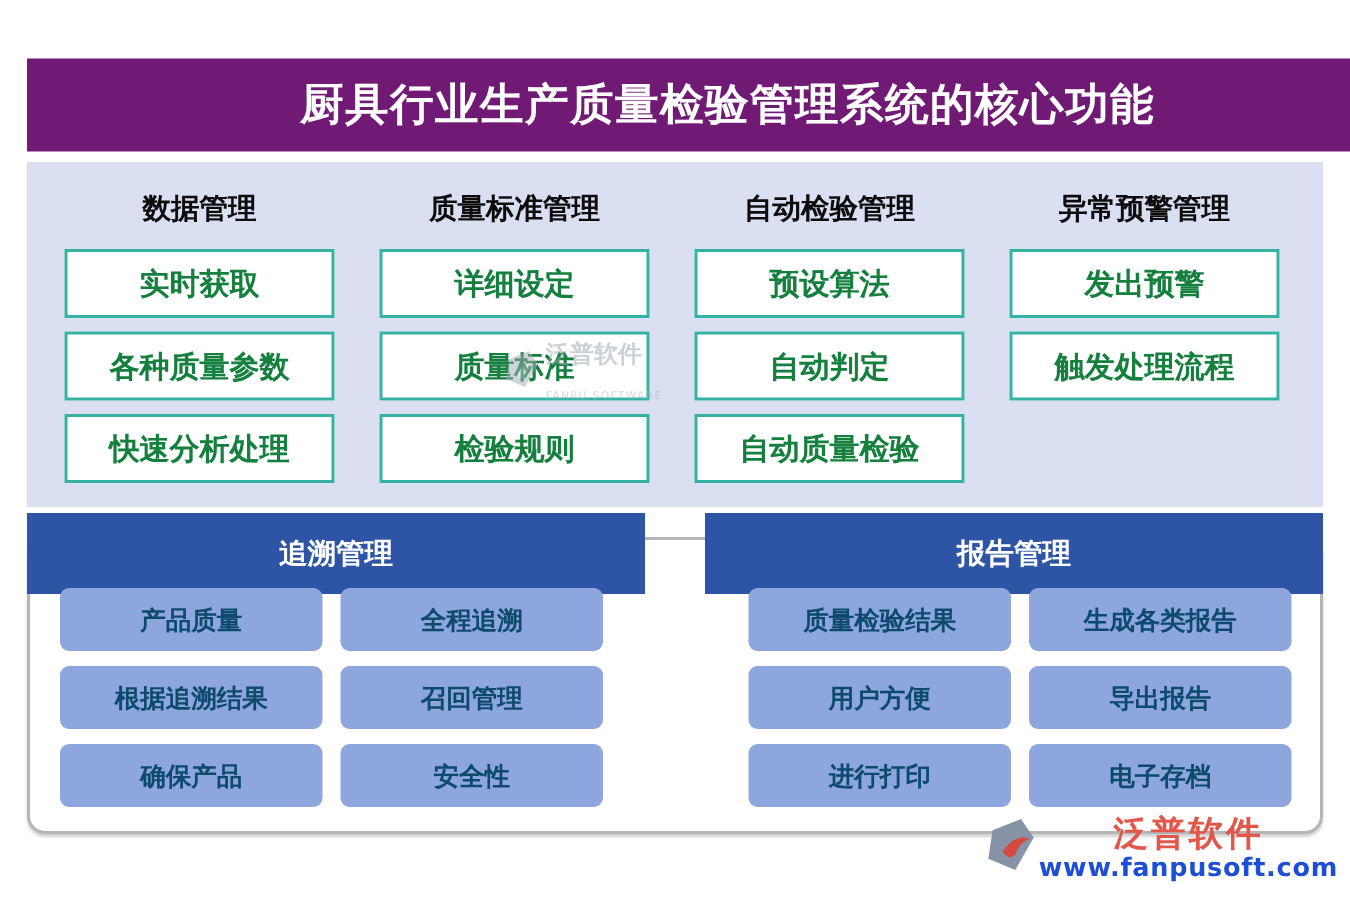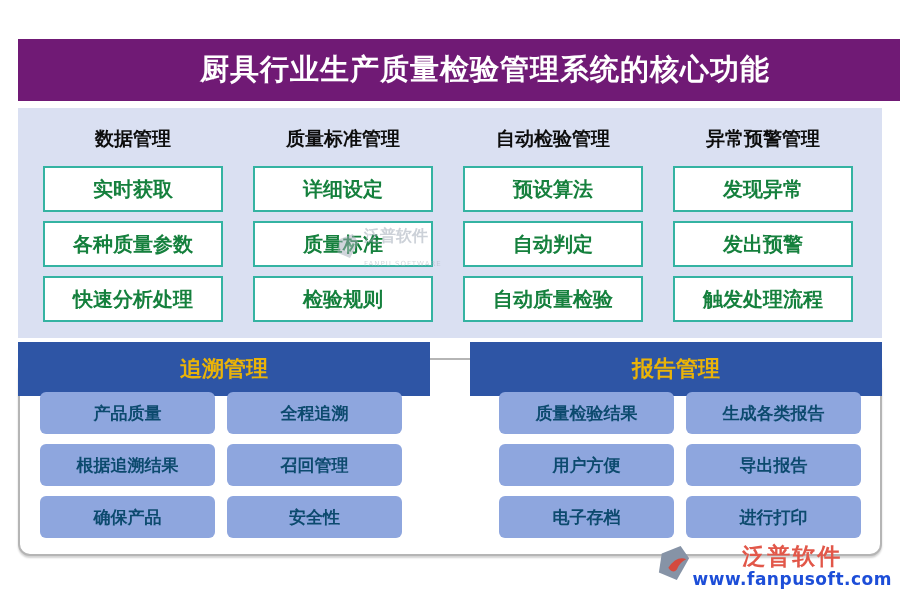--- a/index.html
+++ b/index.html
@@ -46,21 +46,21 @@
   .wm-sub{font-size:7px;color:#aab2bd;letter-spacing:1px;margin-top:17px;}
   
   .bottom-card{
     position:absolute;left:18px;top:358px;width:864px;height:198px;
     box-sizing:border-box;border:2px solid #b5b5b5;border-radius:12px;
     background:#ffffff;box-shadow:0 2px 2px rgba(0,0,0,.18);
   }
   .panel-header{
     position:absolute;top:342px;height:54px;width:412px;
     background:#2e55a5;display:flex;align-items:center;justify-content:center;
-    font-size:22px;font-weight:bold;color:#eab308;z-index:2;
+    font-size:19px;font-weight:bold;color:#ffffff;z-index:2;
   }
   .panel-header.left{left:18px;}
   .panel-header.right{left:470px;}
   .btn-grid{
     position:absolute;top:392px;z-index:2;
     display:grid;grid-template-columns:repeat(2,175px);column-gap:12px;
     grid-auto-rows:42px;row-gap:10px;
   }
   .btn-grid.left{left:40px;}
   .btn-grid.right{left:499px;}
@@ -98,21 +98,20 @@
     <div class="fbox">检验规则</div>
   </div>
   <div class="col">
     <div class="col-header">自动检验管理</div>
     <div class="fbox">预设算法</div>
     <div class="fbox">自动判定</div>
     <div class="fbox">自动质量检验</div>
   </div>
   <div class="col">
     <div class="col-header">异常预警管理</div>
-    <div class="fbox">发现异常</div>
     <div class="fbox">发出预警</div>
     <div class="fbox">触发处理流程</div>
   </div>
 </div>
 
 <div class="watermark">
   <span>
     <svg width="24" height="26" viewBox="0 0 36 38">
       <path d="M5 9 L25 1 L34 14 L21 37 L2 29 Z" fill="#a2abb8"></path>
       <path d="M12 24 q9 -13 19 -9 q-7 3 -10 11 q-4 5 -9 -2 Z" fill="#c3c9d2"></path>
@@ -136,22 +135,22 @@
   <div class="pill">召回管理</div>
   <div class="pill">确保产品</div>
   <div class="pill">安全性</div>
 </div>
 
 <div class="btn-grid right">
   <div class="pill">质量检验结果</div>
   <div class="pill">生成各类报告</div>
   <div class="pill">用户方便</div>
   <div class="pill">导出报告</div>
+  <div class="pill">进行打印</div>
   <div class="pill">电子存档</div>
-  <div class="pill">进行打印</div>
 </div>
 
 <div class="logo">
   <span>
     <svg width="34" height="36" viewBox="0 0 36 38">
       <path d="M5 9 L25 1 L34 14 L21 37 L2 29 Z" fill="#8693a6"></path>
       <path d="M12 24 q9 -13 19 -9 q-7 3 -10 11 q-4 5 -9 -2 Z" fill="#d44a3e"></path>
     </svg>
   </span>
   <span class="logo-col">

